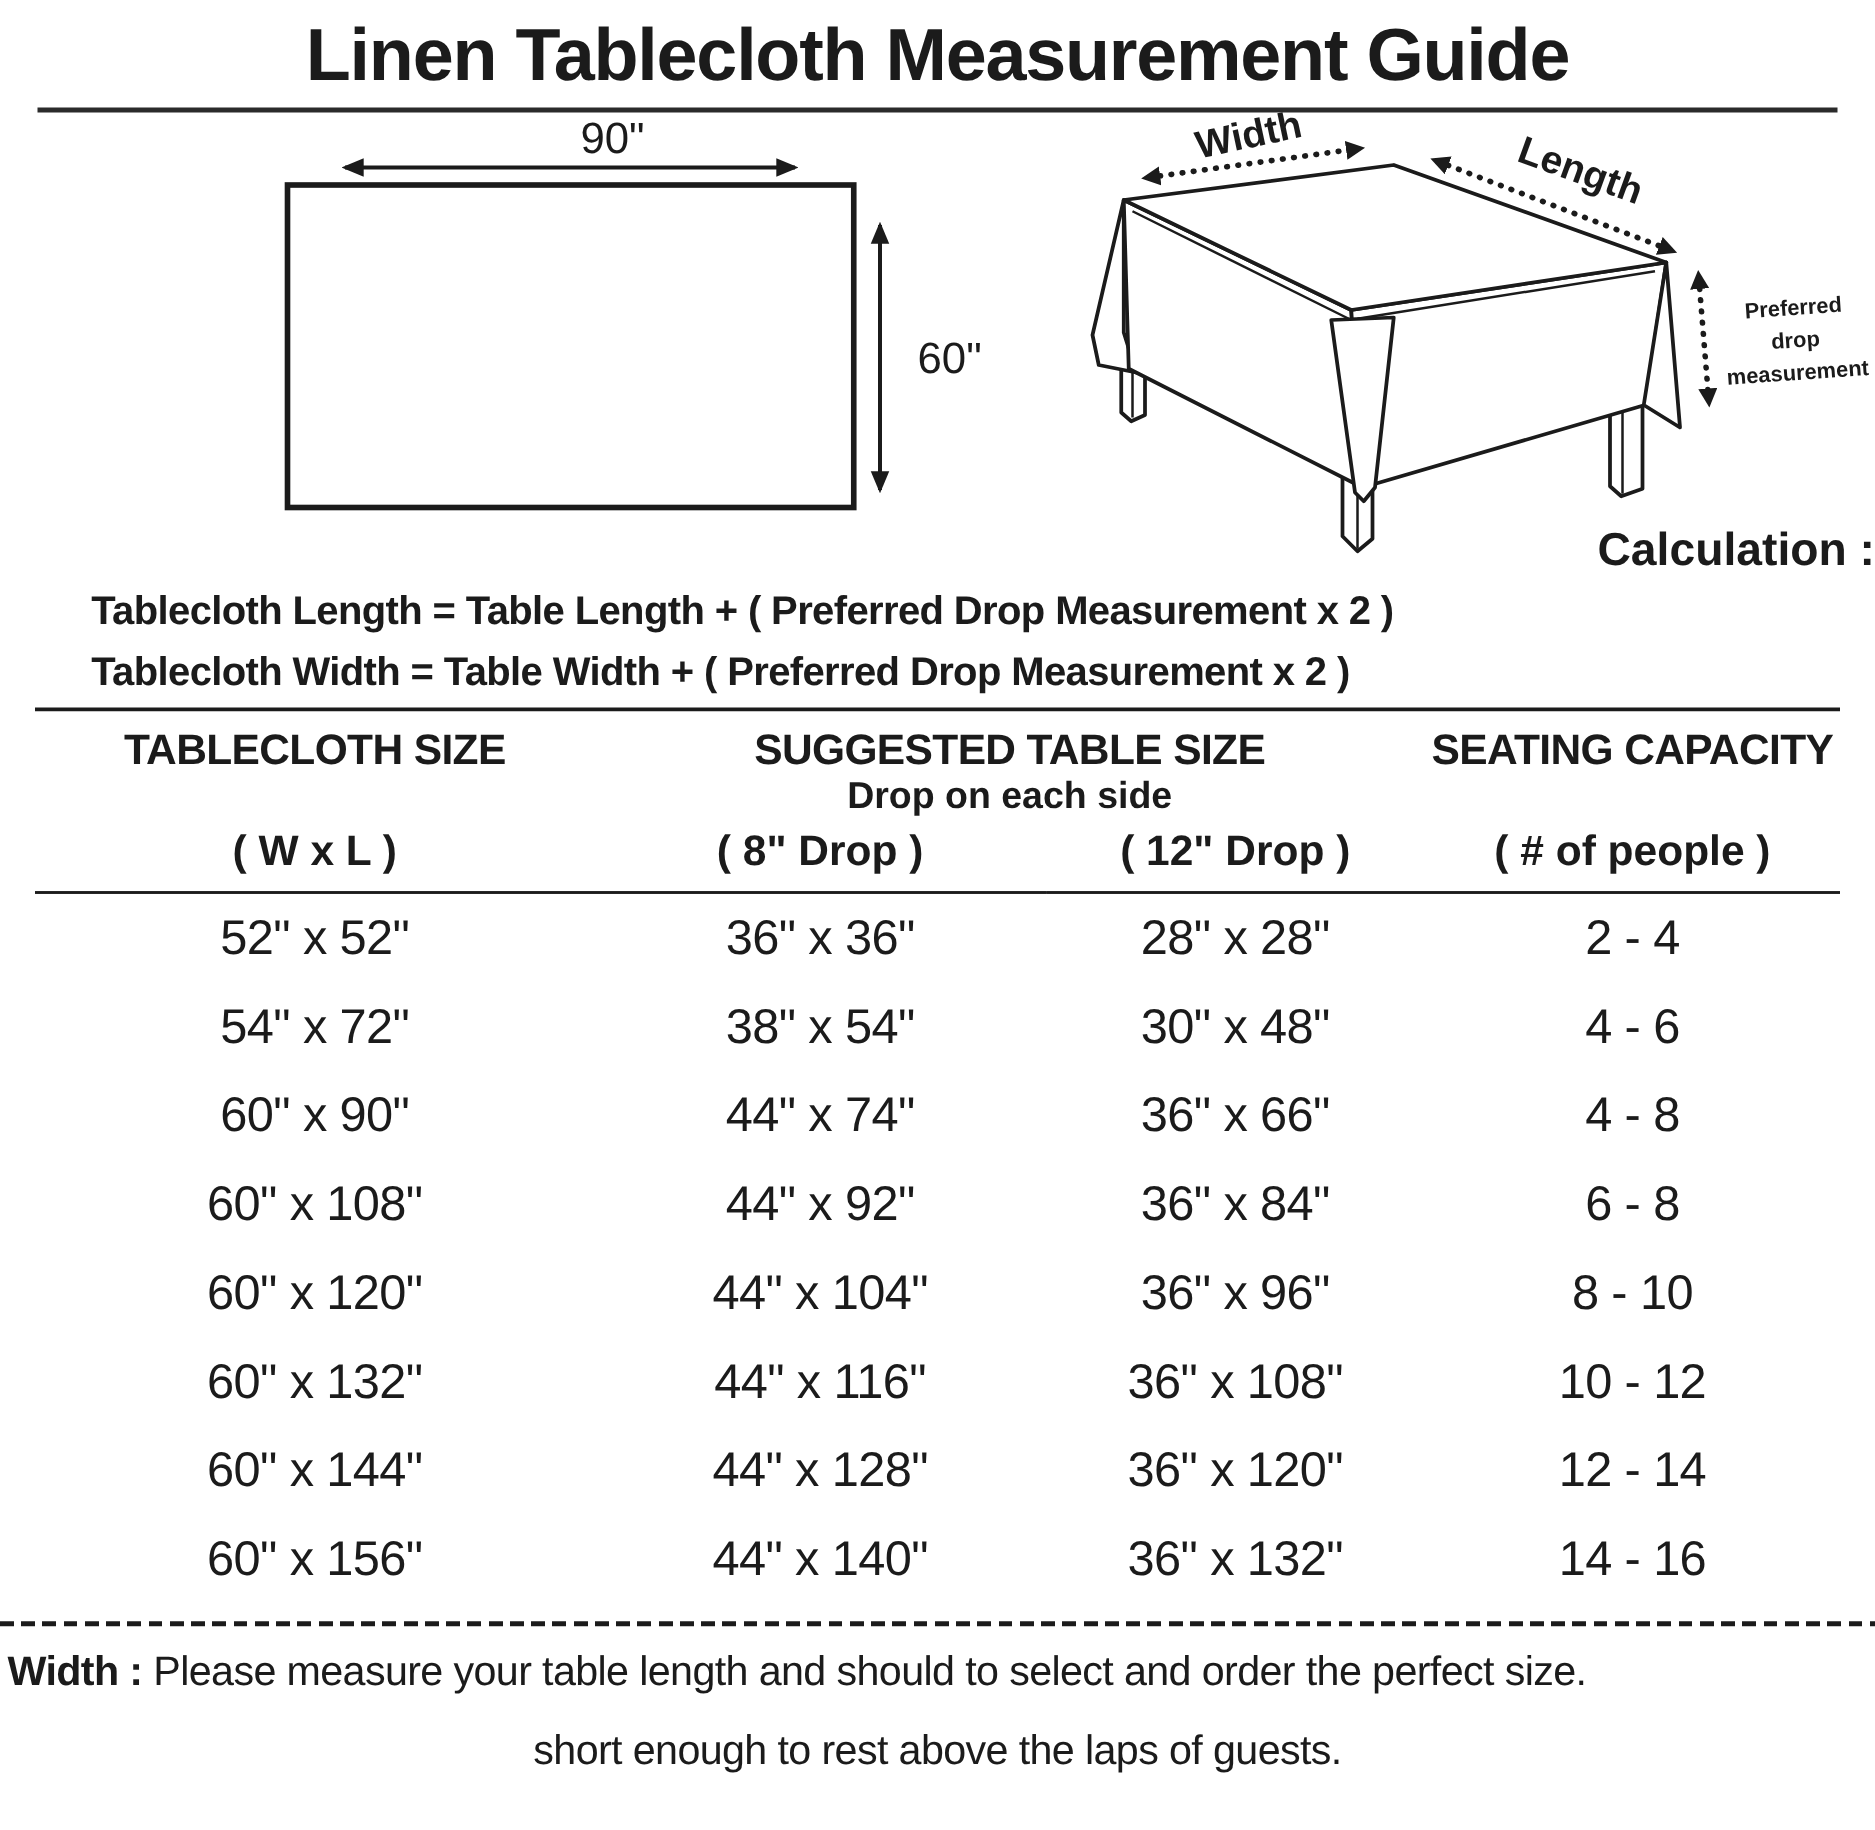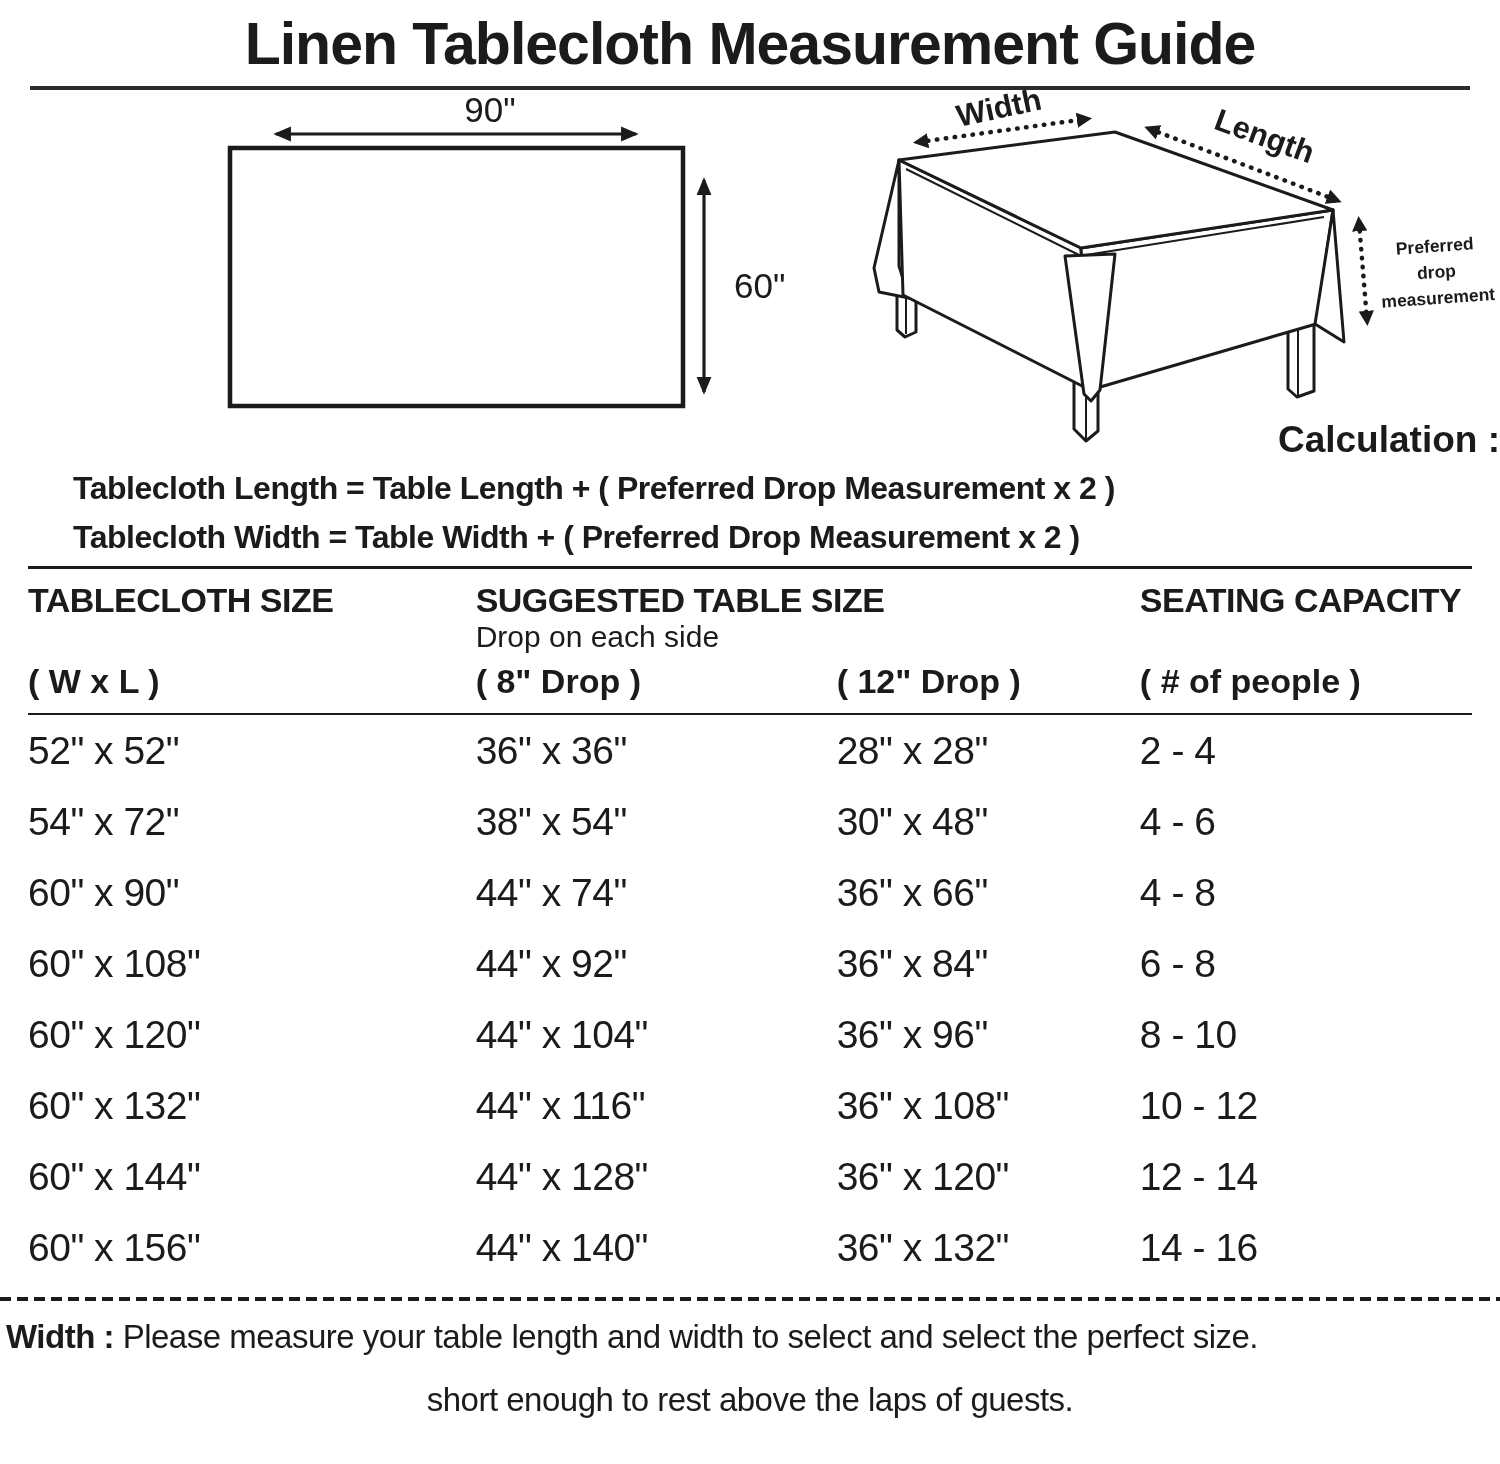--- a/index.html
+++ b/index.html
@@ -58,31 +58,31 @@
   }
   .divider-mid { border-top: 3px solid #1b1b1b; margin: 6px 28px 0 28px; height: 0; }
 
   
   table.size-table {
     width: 1444px;
     margin: 0 28px;
     border-collapse: collapse;
     table-layout: fixed;
   }
-  .size-table th, .size-table td { text-align: left; padding: 0; }
+  .size-table th, .size-table td { text-align: center; padding: 0; }
   .size-table thead tr.head-main th {
     font-size: 34px;
     font-weight: 700;
     padding-top: 12px;
     line-height: 38px;
     letter-spacing: -0.5px;
   }
   .size-table thead tr.head-note th {
     font-size: 30px;
-    font-weight: 400;
+    font-weight: 700;
     line-height: 36px;
   }
   .size-table thead tr.head-sub th {
     font-size: 34px;
     font-weight: 700;
     padding: 8px 0 14px 0;
     line-height: 36px;
     border-bottom: 2.5px solid #1b1b1b;
   }
   .size-table tbody td {
@@ -261,20 +261,20 @@
         <td>36" x 132"</td>
         <td>14 - 16</td>
       </tr>
     </tbody>
   </table>
 
   <div class="divider-dashed"></div>
 
   <p class="note">
     <b>Width :</b>
-    <span>Please measure your table length and width to select and select the perfect size.</span>
+    <span>Please measure your table length and should to select and order the perfect size.</span>
   </p>
 
   <p class="tip">
     <span class="tip-line">short enough to rest above the laps of guests.</span>
   </p>
 
 </div>
 
 </body></html>

